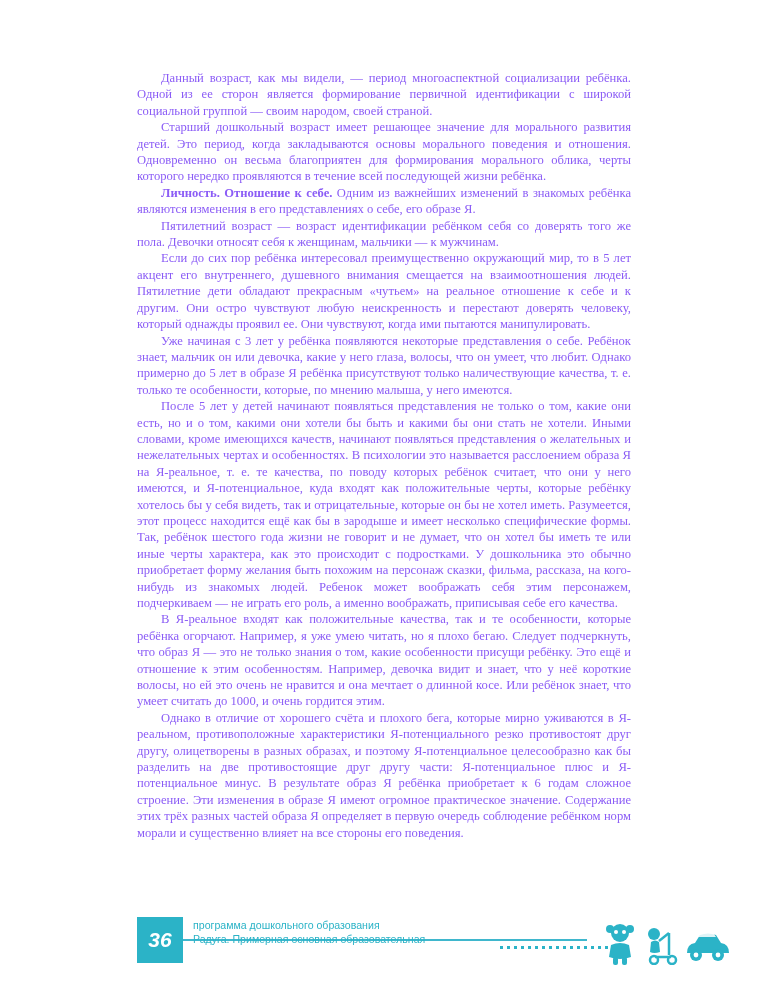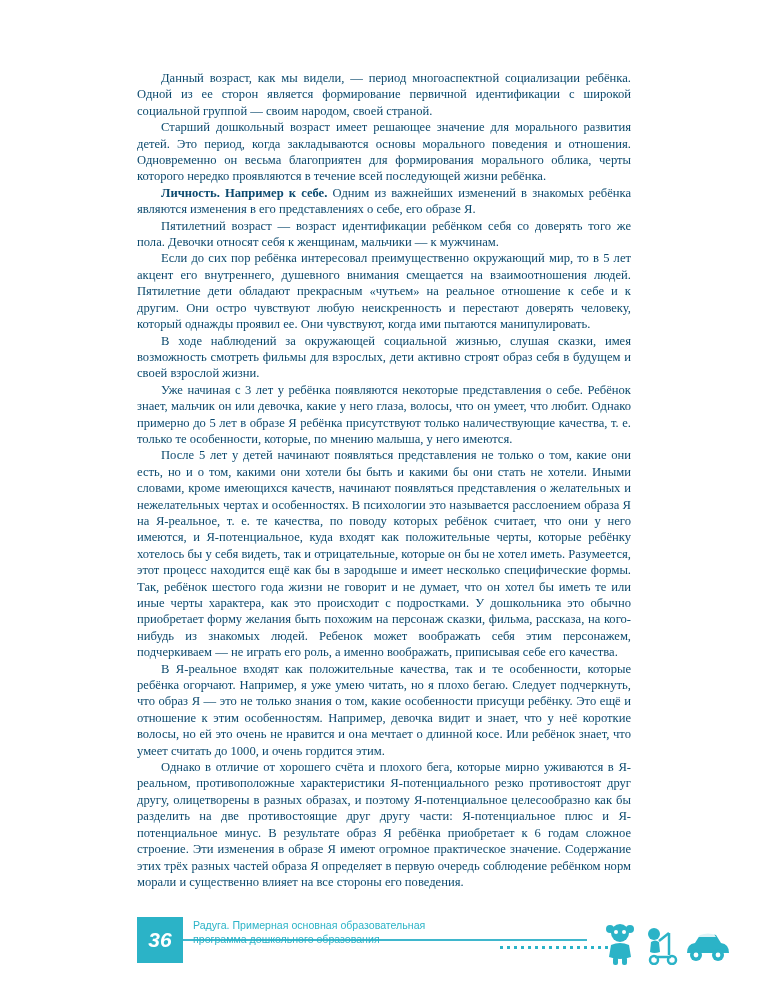--- a/index.html
+++ b/index.html
@@ -24,21 +24,21 @@
     left: 137px;
     top: 70px;
     width: 494px;
   }
   p.para {
     margin: 0;
     font-size: 12.6px;
     line-height: 16.4px;
     text-align: justify;
     text-indent: 24px;
-    color: #0c4a6e;
+    color: #8b5cf6;
     hyphens: manual;
   }
   b.run-in {
     font-weight: bold;
   }
   
   .footer {
     position: absolute;
     left: 0;
     bottom: 0;
@@ -98,36 +98,35 @@
   .deco-car { left: 683px; width: 46px; }
 </style>
 </head>
 <body>
 
 <div class="page">
 
   <div class="content">
     <p class="para"><span>Данный возраст, как мы видели, — период многоаспектной социализации ребёнка. Одной из ее сторон является формирование первичной идентификации с широкой социальной группой — своим народом, своей страной.</span></p>
     <p class="para"><span>Старший дошкольный возраст имеет решающее значение для морального развития детей. Это период, когда закладываются основы морального поведения и отношения. Одновременно он весьма благоприятен для формирования морального облика, черты которого нередко проявляются в течение всей последующей жизни ребёнка.</span></p>
-    <p class="para"><b class="run-in">Личность. Например к себе.</b> <span>Одним из важнейших изменений в знакомых ребёнка являются изменения в его представлениях о себе, его образе Я.</span></p>
+    <p class="para"><b class="run-in">Личность. Отношение к себе.</b> <span>Одним из важнейших изменений в знакомых ребёнка являются изменения в его представлениях о себе, его образе Я.</span></p>
     <p class="para"><span>Пятилетний возраст — возраст идентификации ребёнком себя со доверять того же пола. Девочки относят себя к женщинам, мальчики — к мужчинам.</span></p>
     <p class="para"><span>Если до сих пор ребёнка интересовал преимущественно окружающий мир, то в 5 лет акцент его внутреннего, душевного внимания смещается на взаимоотношения людей. Пятилетние дети обладают прекрасным «чутьем» на реальное отношение к себе и к другим. Они остро чувствуют любую неискренность и перестают доверять человеку, который однажды проявил ее. Они чувствуют, когда ими пытаются манипулировать.</span></p>
-    <p class="para"><span>В ходе наблюдений за окружающей социальной жизнью, слушая сказки, имея возможность смотреть фильмы для взрослых, дети активно строят образ себя в будущем и своей взрослой жизни.</span></p>
     <p class="para"><span>Уже начиная с 3 лет у ребёнка появляются некоторые представления о себе. Ребёнок знает, мальчик он или девочка, какие у него глаза, волосы, что он умеет, что любит. Однако примерно до 5 лет в образе Я ребёнка присутствуют только наличествующие качества, т. е. только те особенности, которые, по мнению малыша, у него имеются.</span></p>
     <p class="para"><span>После 5 лет у детей начинают появляться представления не только о том, какие они есть, но и о том, какими они хотели бы быть и какими бы они стать не хотели. Иными словами, кроме имеющихся качеств, начинают появляться представления о желательных и нежелательных чертах и особенностях. В психологии это называется расслоением образа Я на Я-реальное, т. е. те качества, по поводу которых ребёнок считает, что они у него имеются, и Я-потенциальное, куда входят как положительные черты, которые ребёнку хотелось бы у себя видеть, так и отрицательные, которые он бы не хотел иметь. Разумеется, этот процесс находится ещё как бы в зародыше и имеет несколько специфические формы. Так, ребёнок шестого года жизни не говорит и не думает, что он хотел бы иметь те или иные черты характера, как это происходит с подростками. У дошкольника это обычно приобретает форму желания быть похожим на персонаж сказки, фильма, рассказа, на кого-нибудь из знакомых людей. Ребенок может воображать себя этим персонажем, подчеркиваем — не играть его роль, а именно воображать, приписывая себе его качества.</span></p>
     <p class="para"><span>В Я-реальное входят как положительные качества, так и те особенности, которые ребёнка огорчают. Например, я уже умею читать, но я плохо бегаю. Следует подчеркнуть, что образ Я — это не только знания о том, какие особенности присущи ребёнку. Это ещё и отношение к этим особенностям. Например, девочка видит и знает, что у неё короткие волосы, но ей это очень не нравится и она мечтает о длинной косе. Или ребёнок знает, что умеет считать до 1000, и очень гордится этим.</span></p>
     <p class="para"><span>Однако в отличие от хорошего счёта и плохого бега, которые мирно уживаются в Я-реальном, противоположные характеристики Я-потенциального резко противостоят друг другу, олицетворены в разных образах, и поэтому Я-потенциальное целесообразно как бы разделить на две противостоящие друг другу части: Я-потенциальное плюс и Я-потенциальное минус. В результате образ Я ребёнка приобретает к 6 годам сложное строение. Эти изменения в образе Я имеют огромное практическое значение. Содержание этих трёх разных частей образа Я определяет в первую очередь соблюдение ребёнком норм морали и существенно влияет на все стороны его поведения.</span></p>
   </div>
 
   <div class="footer">
     <div class="footer-bar"></div>
     <div class="page-num-box">36</div>
     <div class="footer-text">
+      <div>программа дошкольного образования</div>
       <div>Радуга. Примерная основная образовательная</div>
-      <div>программа дошкольного образования</div>
     </div>
     <div class="dotline"></div>
 
     <div class="deco deco-kid">
       <svg viewBox="0 0 40 44" width="40" height="44" aria-hidden="true">
         <circle cx="20" cy="12" r="9" fill="#2bb3c7"></circle>
         <circle cx="10" cy="8" r="4" fill="#2bb3c7"></circle>
         <circle cx="30" cy="8" r="4" fill="#2bb3c7"></circle>
         <circle cx="16" cy="11" r="2" fill="#ffffff"></circle>
         <circle cx="24" cy="11" r="2" fill="#ffffff"></circle>

